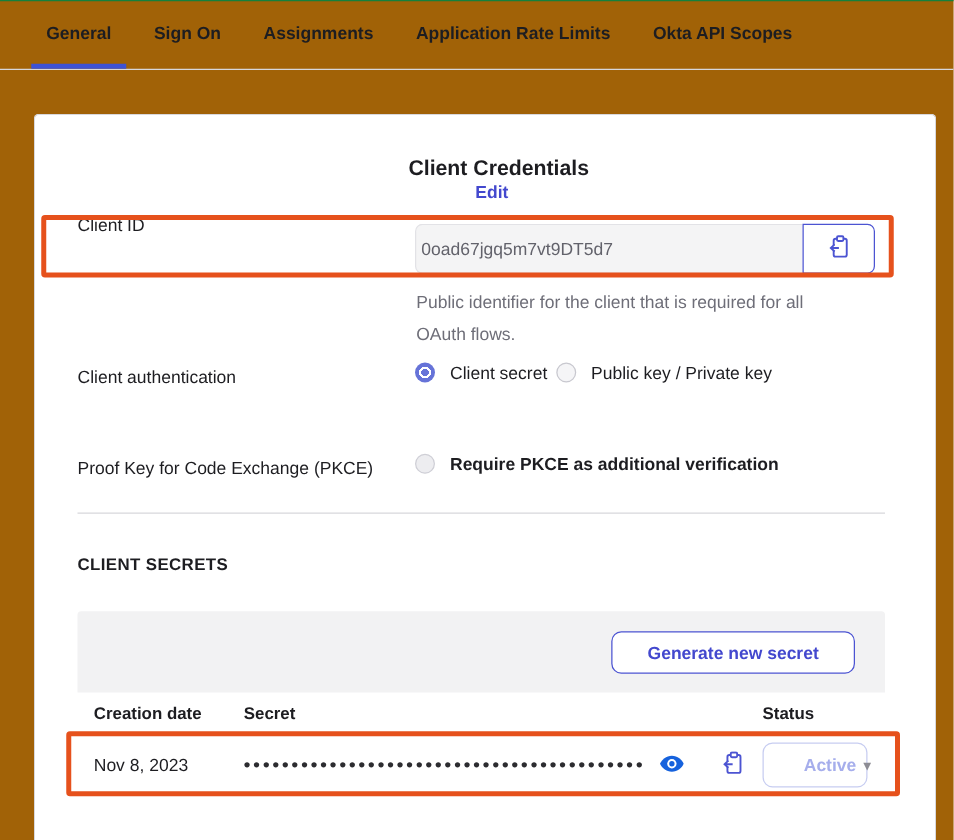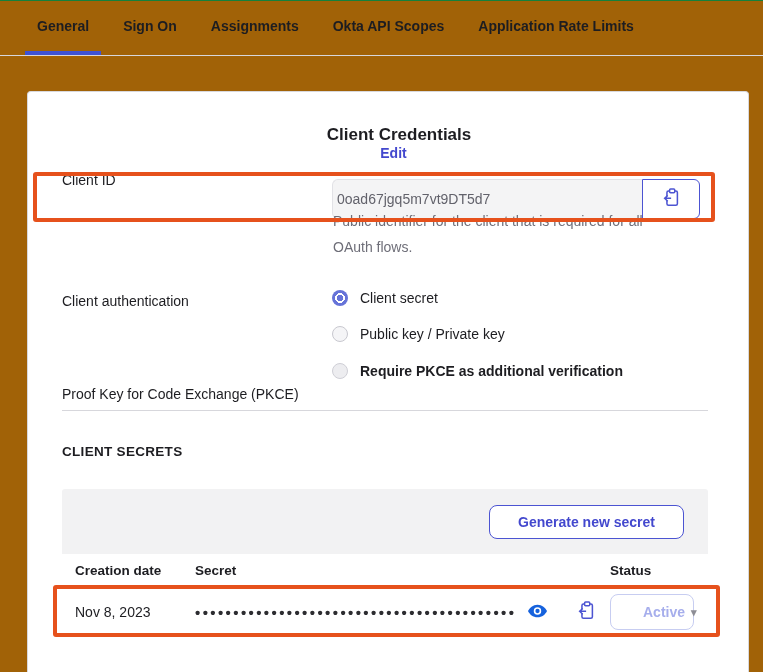--- a/index.html
+++ b/index.html
@@ -25,32 +25,32 @@
   .field-label{font-size:14px;color:#1d1d21;}
 
   .lbl-clientid{position:absolute;left:34px;top:80px;}
   .input-group{position:absolute;left:304px;top:87px;display:flex;}
   .text-input{width:310px;height:40px;background:#f4f4f5;border:1px solid #e2e2e6;border-right:none;
               border-radius:6px 0 0 6px;padding:0 4px;font-size:14px;color:#62626b;
               font-family:"Liberation Sans",sans-serif;box-sizing:border-box;}
   .copy-btn{width:58px;height:40px;background:#fff;border:1px solid #4c54d2;border-radius:0 6px 6px 0;
             display:flex;align-items:center;justify-content:center;cursor:pointer;box-sizing:border-box;}
 
-  .help-text{position:absolute;left:305px;top:116px;width:352px;font-size:14px;line-height:26px;color:#6e6e78;}
+  .help-text{position:absolute;left:305px;top:136px;width:352px;font-size:14px;line-height:26px;color:#6e6e78;}
 
   .lbl-auth{position:absolute;left:34px;top:201px;}
-  .radio-group{position:absolute;left:304px;top:198px;display:flex;flex-direction:column;gap:20px;}
+  .radio-group{position:absolute;left:304px;top:198px;display:flex;flex-direction:row;gap:7px;}
   .choice-row{display:flex;align-items:center;gap:12px;font-size:14px;color:#1d1d21;}
   .radio{width:16px;height:16px;border-radius:50%;box-sizing:border-box;flex:0 0 16px;cursor:pointer;}
   .radio.selected{background:radial-gradient(circle,#6673d8 0 3px,#ffffff 3px 4.8px,#6673d8 4.8px 8px);}
   .radio.unselected{background:#f5f5f7;border:1px solid #c8c8cf;}
   .checkbox{width:16px;height:16px;border-radius:50%;background:#ededf0;border:1px solid #cfcfd6;
             box-sizing:border-box;flex:0 0 16px;cursor:pointer;}
 
-  .lbl-pkce{position:absolute;left:34px;top:274px;margin-top:20px;}
+  .lbl-pkce{position:absolute;left:34px;top:274px;}
   .pkce-row{position:absolute;left:304px;top:271px;font-weight:bold;}
 
   .divider{position:absolute;left:34px;top:318px;width:646px;height:1px;background:#d7d7dc;}
 
   .secrets-title{position:absolute;left:34px;top:352px;font-size:13.5px;font-weight:700;
                  letter-spacing:.3px;color:#1d1d21;}
 
   .toolbar{position:absolute;left:34px;top:397px;width:646px;height:65px;background:#f2f2f3;
            border-radius:3px 3px 0 0;display:flex;align-items:center;justify-content:flex-end;
            padding-right:24px;box-sizing:border-box;}
@@ -82,22 +82,22 @@
 </style>
 </head>
 <body>
 
 <div class="page">
 
   <div class="tabbar">
     <div class="tab active">General</div>
     <div class="tab">Sign On</div>
     <div class="tab">Assignments</div>
+    <div class="tab">Application Rate Limits</div>
     <div class="tab">Okta API Scopes</div>
-    <div class="tab">Application Rate Limits</div>
   </div>
 
   <div class="card">
 
     <div class="section-head">
       <div class="section-title">Client Credentials</div>
       <div class="edit-link">Edit</div>
     </div>
 
     <div class="field-label lbl-clientid">Client ID</div>

